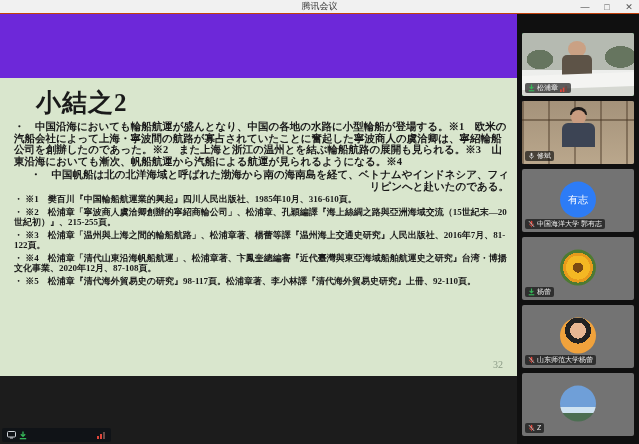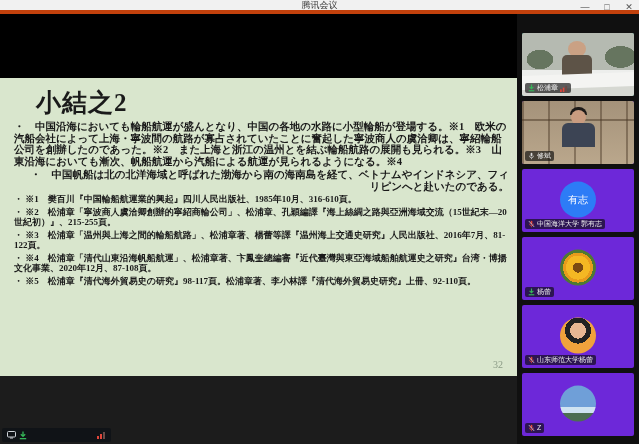--- a/index.html
+++ b/index.html
@@ -1,30 +1,30 @@
 <!DOCTYPE html>
 <html><head>
 <meta charset="utf-8">
 <style>
   html,body{margin:0;padding:0;}
   body{width:639px;height:444px;overflow:hidden;position:relative;
        font-family:"Liberation Sans","DejaVu Sans",sans-serif;background:#1f1f1f;}
 
   
   .titlebar{position:absolute;top:0;left:0;width:639px;height:14px;background:#f1f1f1;
-            display:flex;align-items:center;justify-content:center;border-bottom:4px solid #c2410c;box-sizing:border-box;}
+            display:flex;align-items:center;justify-content:center;border-bottom:1px solid #c2410c;box-sizing:border-box;}
   .titlebar .wtitle{font-size:9px;color:#333;}
   .wcontrols{position:absolute;right:4px;top:0;height:14px;display:flex;align-items:center;gap:10px;}
   .wbtn{font-size:9px;color:#555;line-height:14px;width:12px;text-align:center;cursor:default;}
 
   
   .app{position:absolute;top:14px;left:0;width:639px;height:430px;display:flex;}
 
   
-  .share{position:relative;width:517px;height:430px;background:#000000;flex:0 0 auto;}
+  .share{position:relative;width:517px;height:430px;background:#6d28d9;flex:0 0 auto;}
   .share .below{position:absolute;left:0;bottom:0;width:517px;height:68px;background:#1c1c1c;}
 
   
   .slide{position:absolute;left:0;top:64px;width:517px;height:298px;background:#d9e6cd;
          color:#1a1a1a;font-family:"Liberation Serif","DejaVu Serif",serif;overflow:hidden;
          padding:8px 8px 0 14px;box-sizing:border-box;}
   .slide h1{margin:0 0 2px 22px;font-size:25px;font-weight:700;letter-spacing:1px;}
   .slide p{margin:0 0 2px 0;font-weight:600;}
   .slide .b{font-size:10.5px;line-height:11.5px;}
   .slide .b::before{content:"・　";}
@@ -35,21 +35,21 @@
 
   
   .banner{position:absolute;left:2px;bottom:2px;height:14px;background:#101317;border-radius:2px;
           display:flex;align-items:center;gap:3px;padding:0 5px;}
   .banner .blabel{color:#ddd;font-size:8px;white-space:nowrap;margin-top:27px;}
   .icsvg{display:block;}
 
   
   .sidebar{flex:1;background:#101010;padding-top:19px;display:flex;flex-direction:column;
            align-items:center;gap:5px;box-sizing:border-box;}
-  .tile{position:relative;width:112px;height:63px;background:#6d28d9;border-radius:2px;overflow:hidden;flex:0 0 auto;cursor:pointer;}
+  .tile{position:relative;width:112px;height:63px;background:#737373;border-radius:2px;overflow:hidden;flex:0 0 auto;cursor:pointer;}
   .tile.active{outline:2px solid #27ae4e;outline-offset:-2px;}
   .pill{position:absolute;left:3px;bottom:3px;display:flex;align-items:center;gap:2px;
         background:rgba(10,10,10,.65);border-radius:2px;padding:1px 3px;max-width:100px;}
   .pname{color:#eee;font-size:7px;line-height:8px;white-space:nowrap;overflow:hidden;text-overflow:ellipsis;}
 
   
   .ph1{position:absolute;inset:0;
        background:radial-gradient(22px 16px at 16% 42%,#66755f 60%,transparent 61%),
                   radial-gradient(26px 18px at 88% 38%,#66755f 60%,transparent 61%),
                   linear-gradient(#b5bab1 0 58%,#edeeec 58% 80%,#d6d8d2 80%);}

